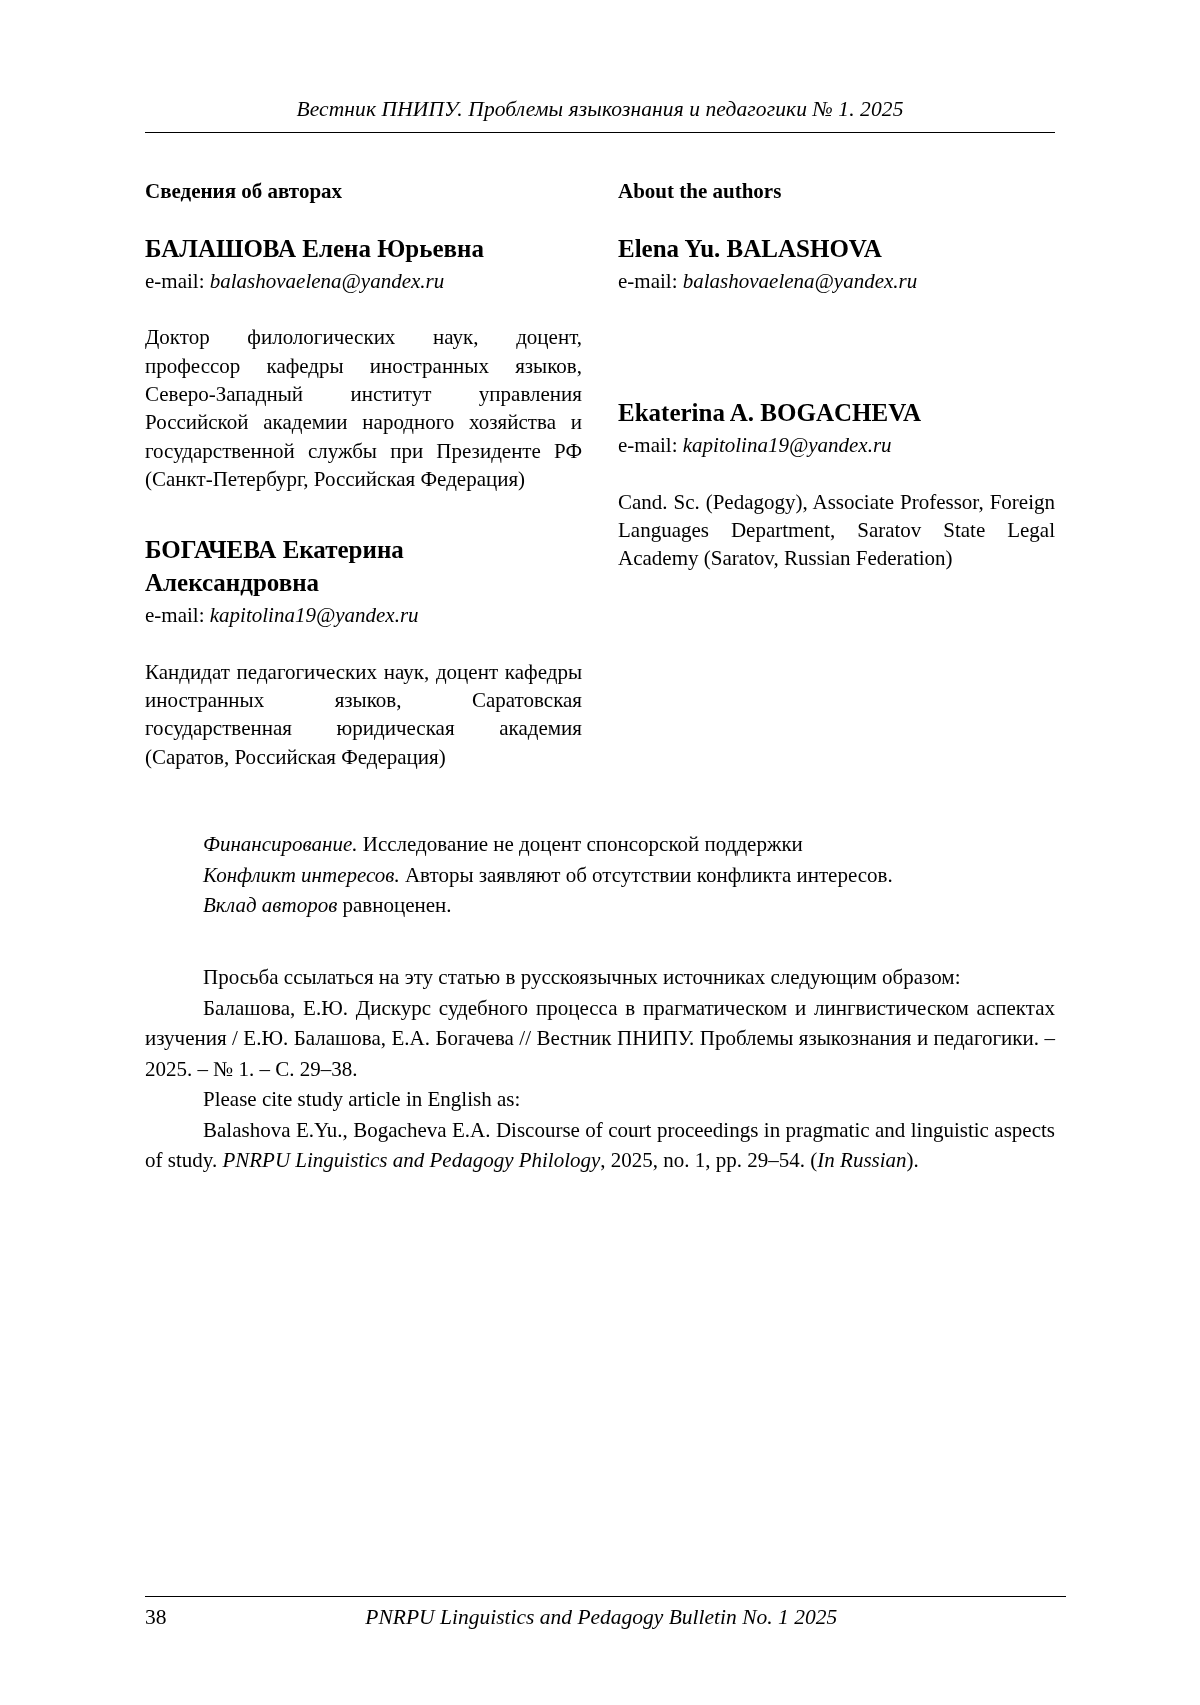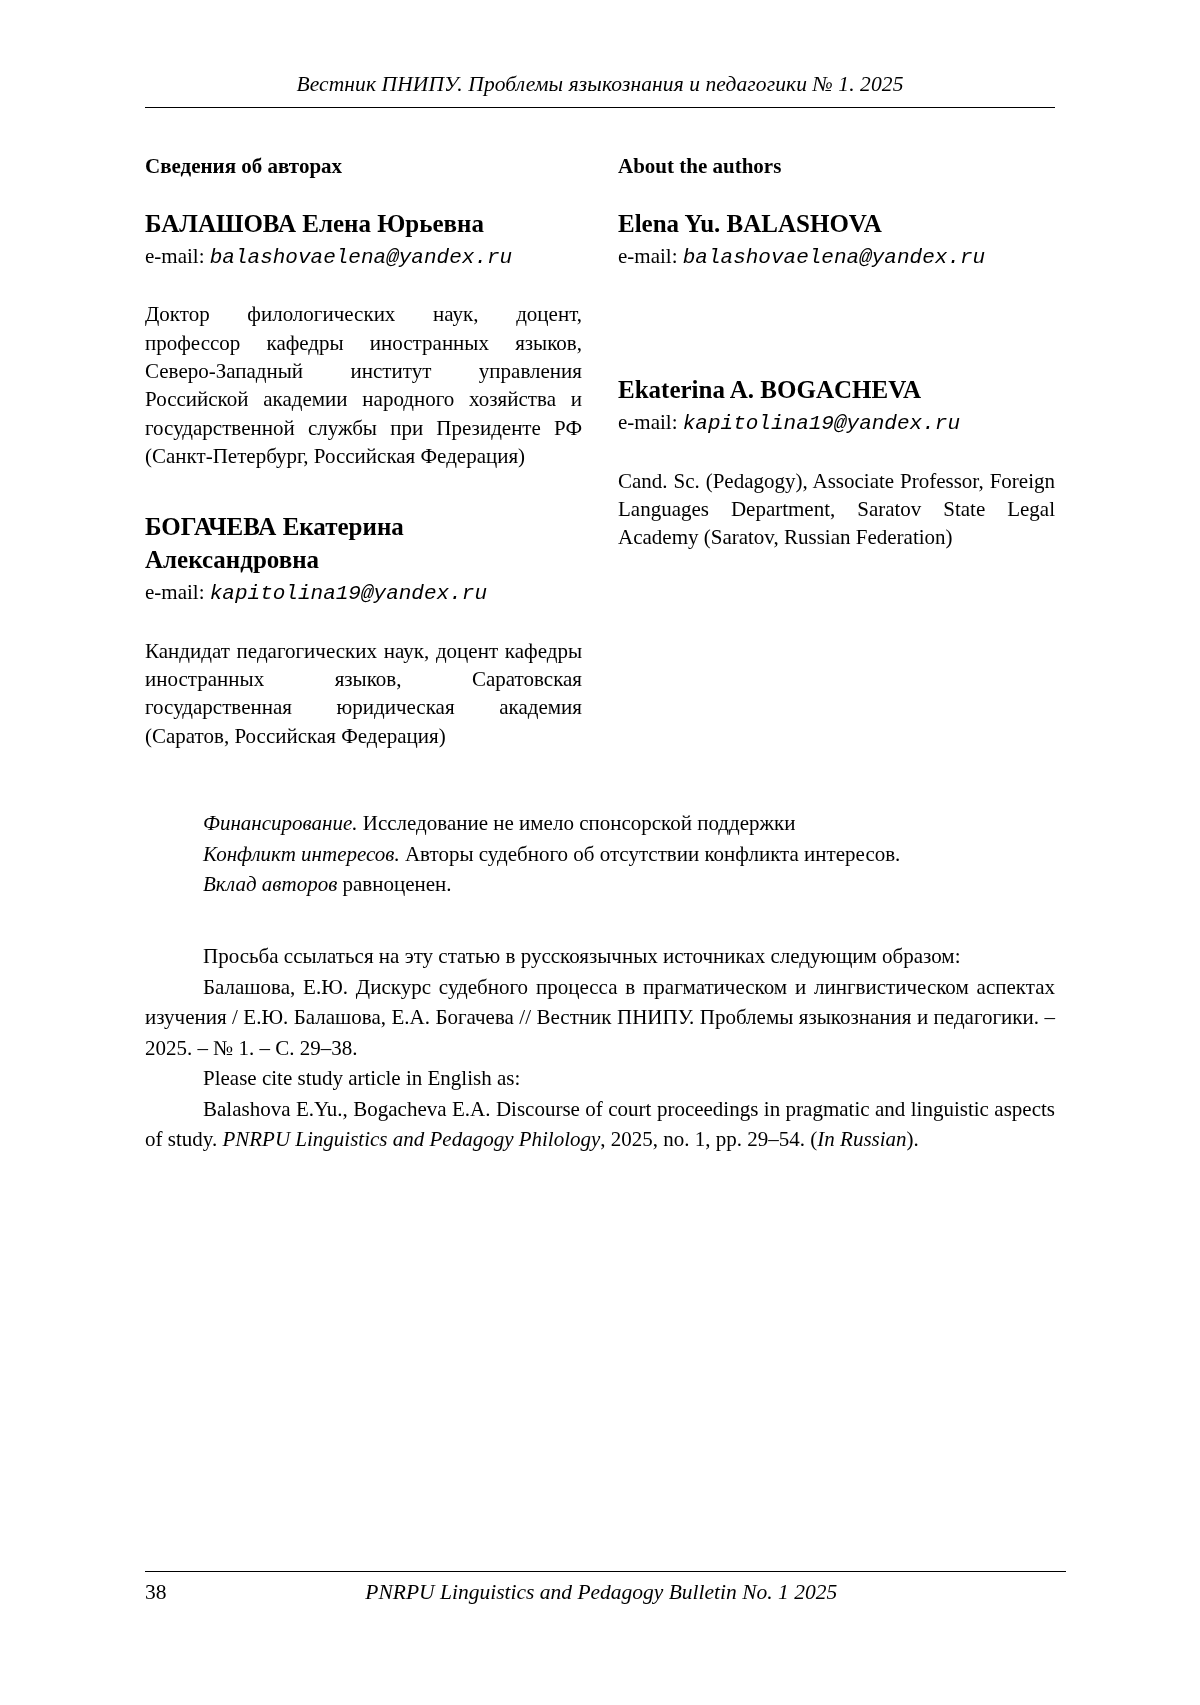--- a/index.html
+++ b/index.html
@@ -22,20 +22,21 @@
     padding: 0 145px;
   }
 
   
   .running-head {
     padding-top: 72px;
     text-align: center;
     font-style: italic;
     font-size: 21.5px;
     letter-spacing: 0.1px;
+    margin-top: 25px;
   }
   .head-rule {
     margin-top: 10px;
     border-top: 1.6px solid #000;
   }
 
   
   .authors-block {
     display: flex;
     gap: 36px;
@@ -54,21 +55,20 @@
     font-size: 25px;
     margin-bottom: 2px;
     line-height: 1.32;
   }
   .email-line {
     font-size: 21px;
     line-height: 1.35;
   }
   .email-line .em {
     font-style: italic;
-    font-family: Liberation Mono, monospace;
   }
   .affil {
     font-size: 21px;
     line-height: 1.35;
     text-align: justify;
     margin-top: 28px;
     hyphens: manual;
   }
   .author-entry + .author-entry {
     margin-top: 40px;
@@ -164,22 +164,22 @@
       <div class="author-entry" style="margin-top:101px;">
         <div class="author-name">Ekaterina A. BOGACHEVA</div>
         <div class="email-line"><span>e-mail:</span> <span class="em">kapitolina19@yandex.ru</span></div>
         <div class="affil">Cand. Sc. (Pedagogy), Associate Professor, Foreign Languages Department, Saratov State Legal Academy (Saratov, Russian Federation)</div>
       </div>
     </div>
 
   </div>
 
   <div class="notes">
-    <div><span class="it">Финансирование.</span><span> Исследование не имело спонсорской поддержки</span></div>
-    <div><span class="it">Конфликт интересов.</span><span> Авторы судебного об отсутствии конфликта интересов.</span></div>
+    <div><span class="it">Финансирование.</span><span> Исследование не доцент спонсорской поддержки</span></div>
+    <div><span class="it">Конфликт интересов.</span><span> Авторы заявляют об отсутствии конфликта интересов.</span></div>
     <div><span class="it">Вклад авторов</span><span> равноценен.</span></div>
   </div>
 
   <div class="cite-block">
     <p>Просьба ссылаться на эту статью в русскоязычных источниках следующим образом:</p>
     <p>Балашова, Е.Ю. Дискурс судебного процесса в прагматическом и лингвистическом аспектах изучения / Е.Ю. Балашова, Е.А. Богачева // Вестник ПНИПУ. Проблемы языкознания и педагогики. – 2025. – № 1. – С. 29–38.</p>
     <p>Please cite study article in English as:</p>
     <p><span>Balashova E.Yu., Bogacheva E.A. Discourse of court proceedings in pragmatic and linguistic aspects of study. </span><span class="it">PNRPU Linguistics and Pedagogy Philology</span><span>, 2025, no. 1, pp. 29–54. (</span><span class="it">In Russian</span><span>).</span></p>
   </div>
 

